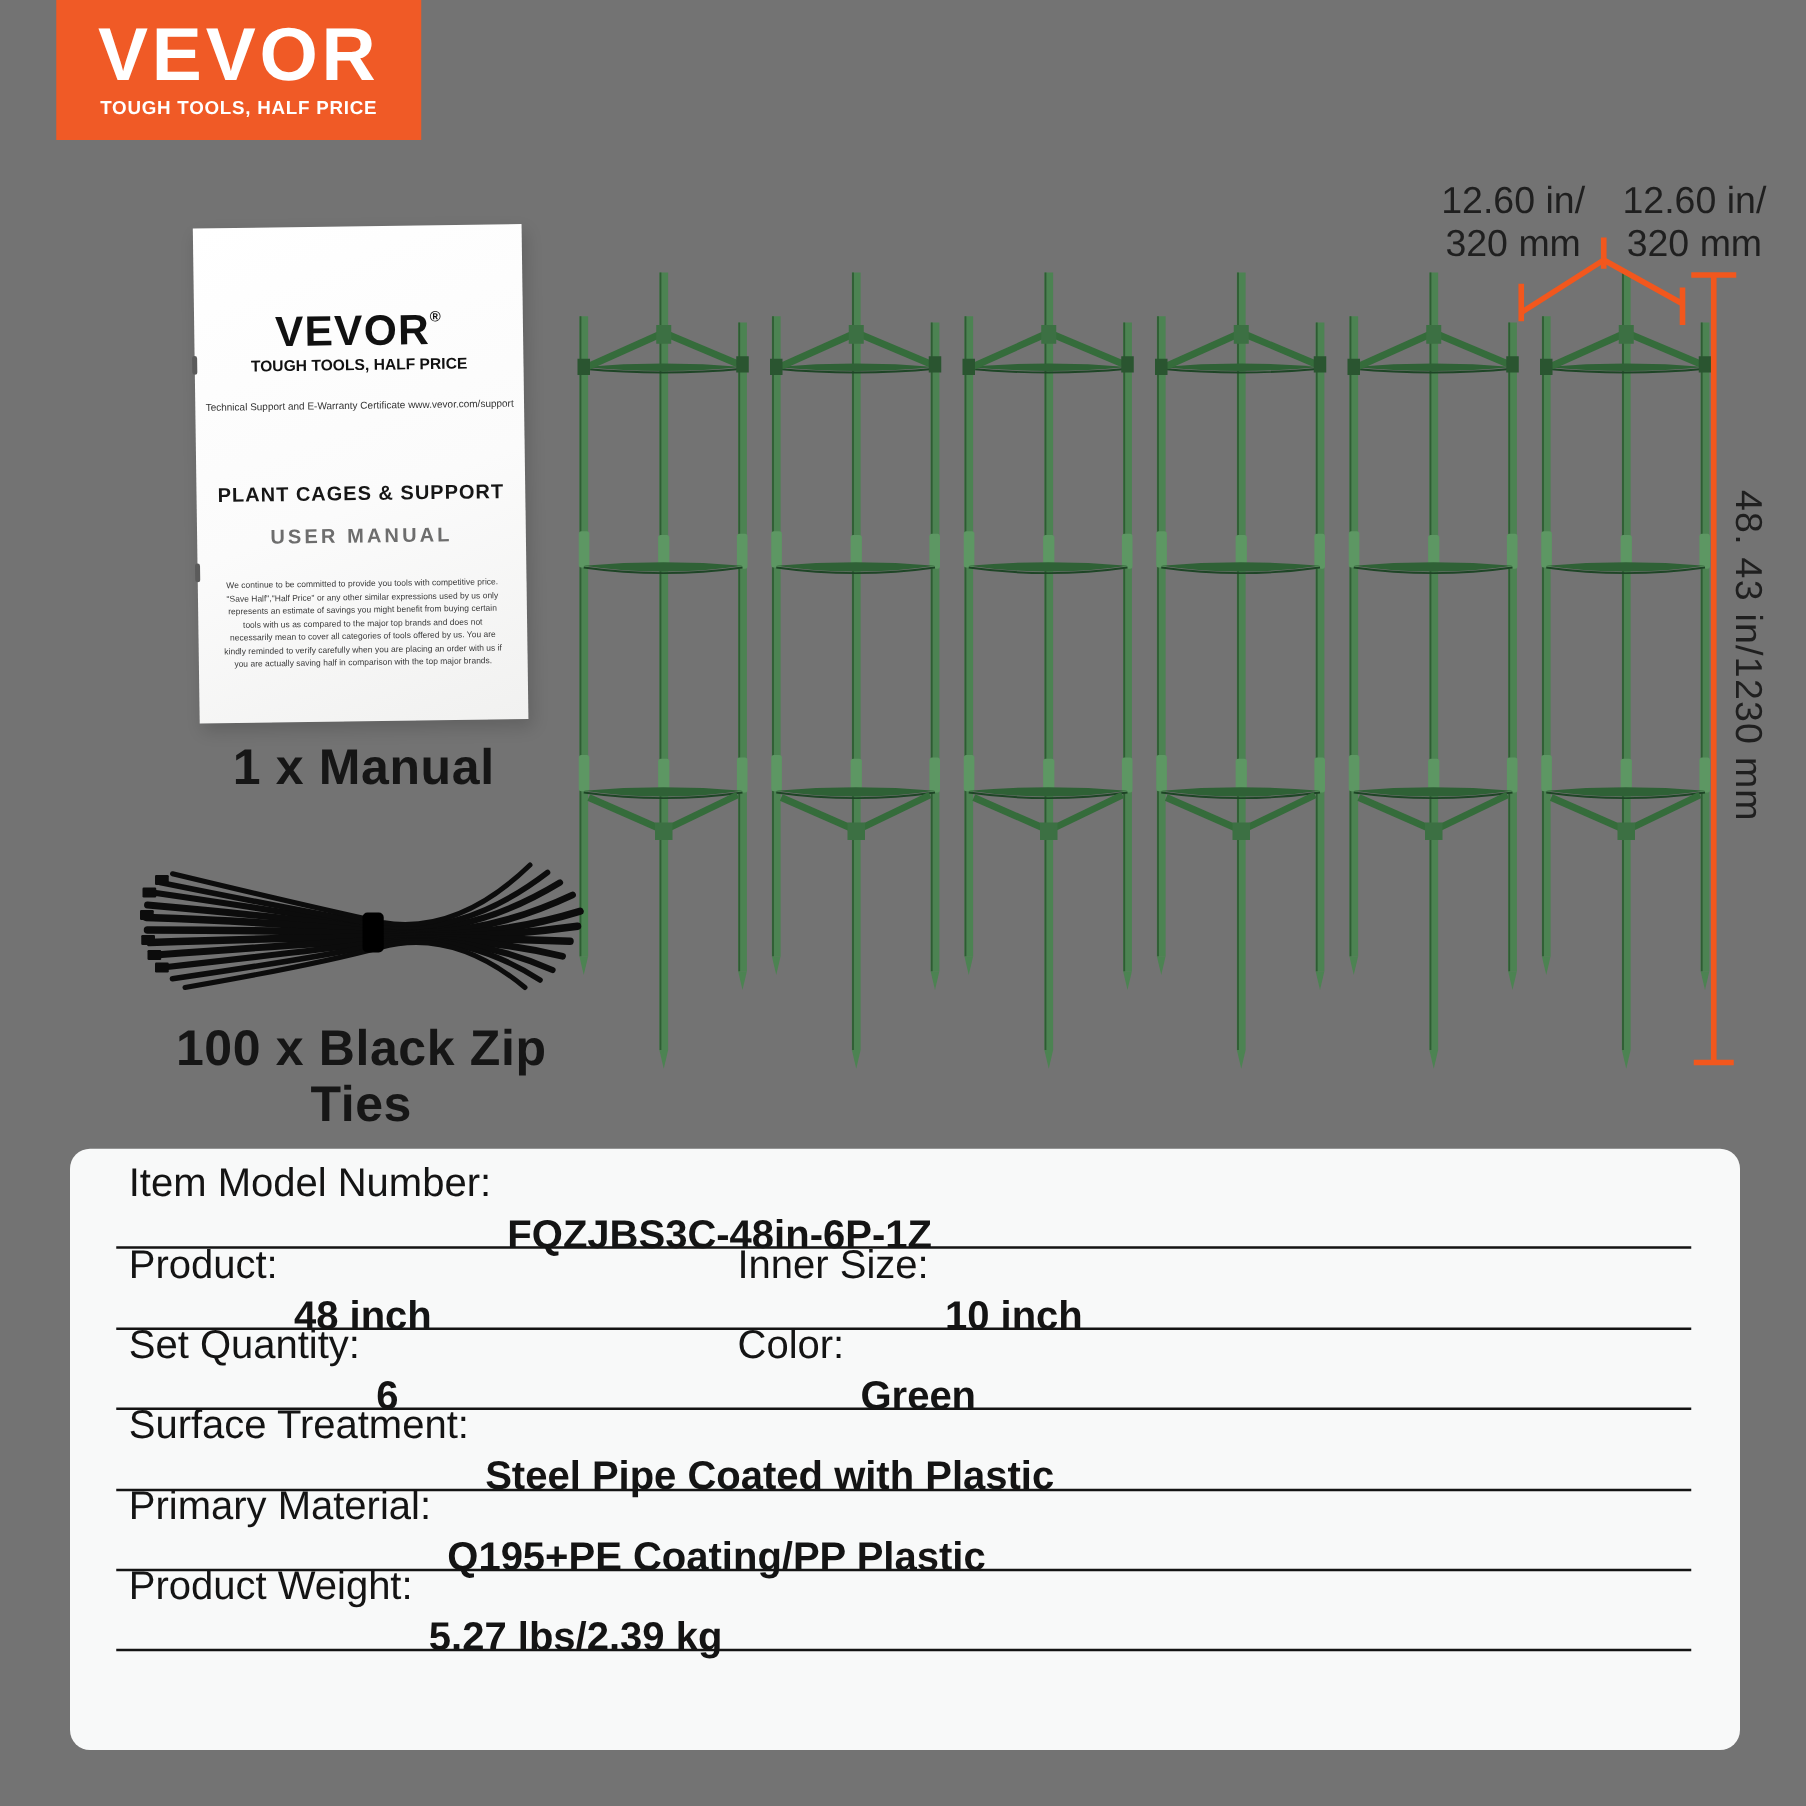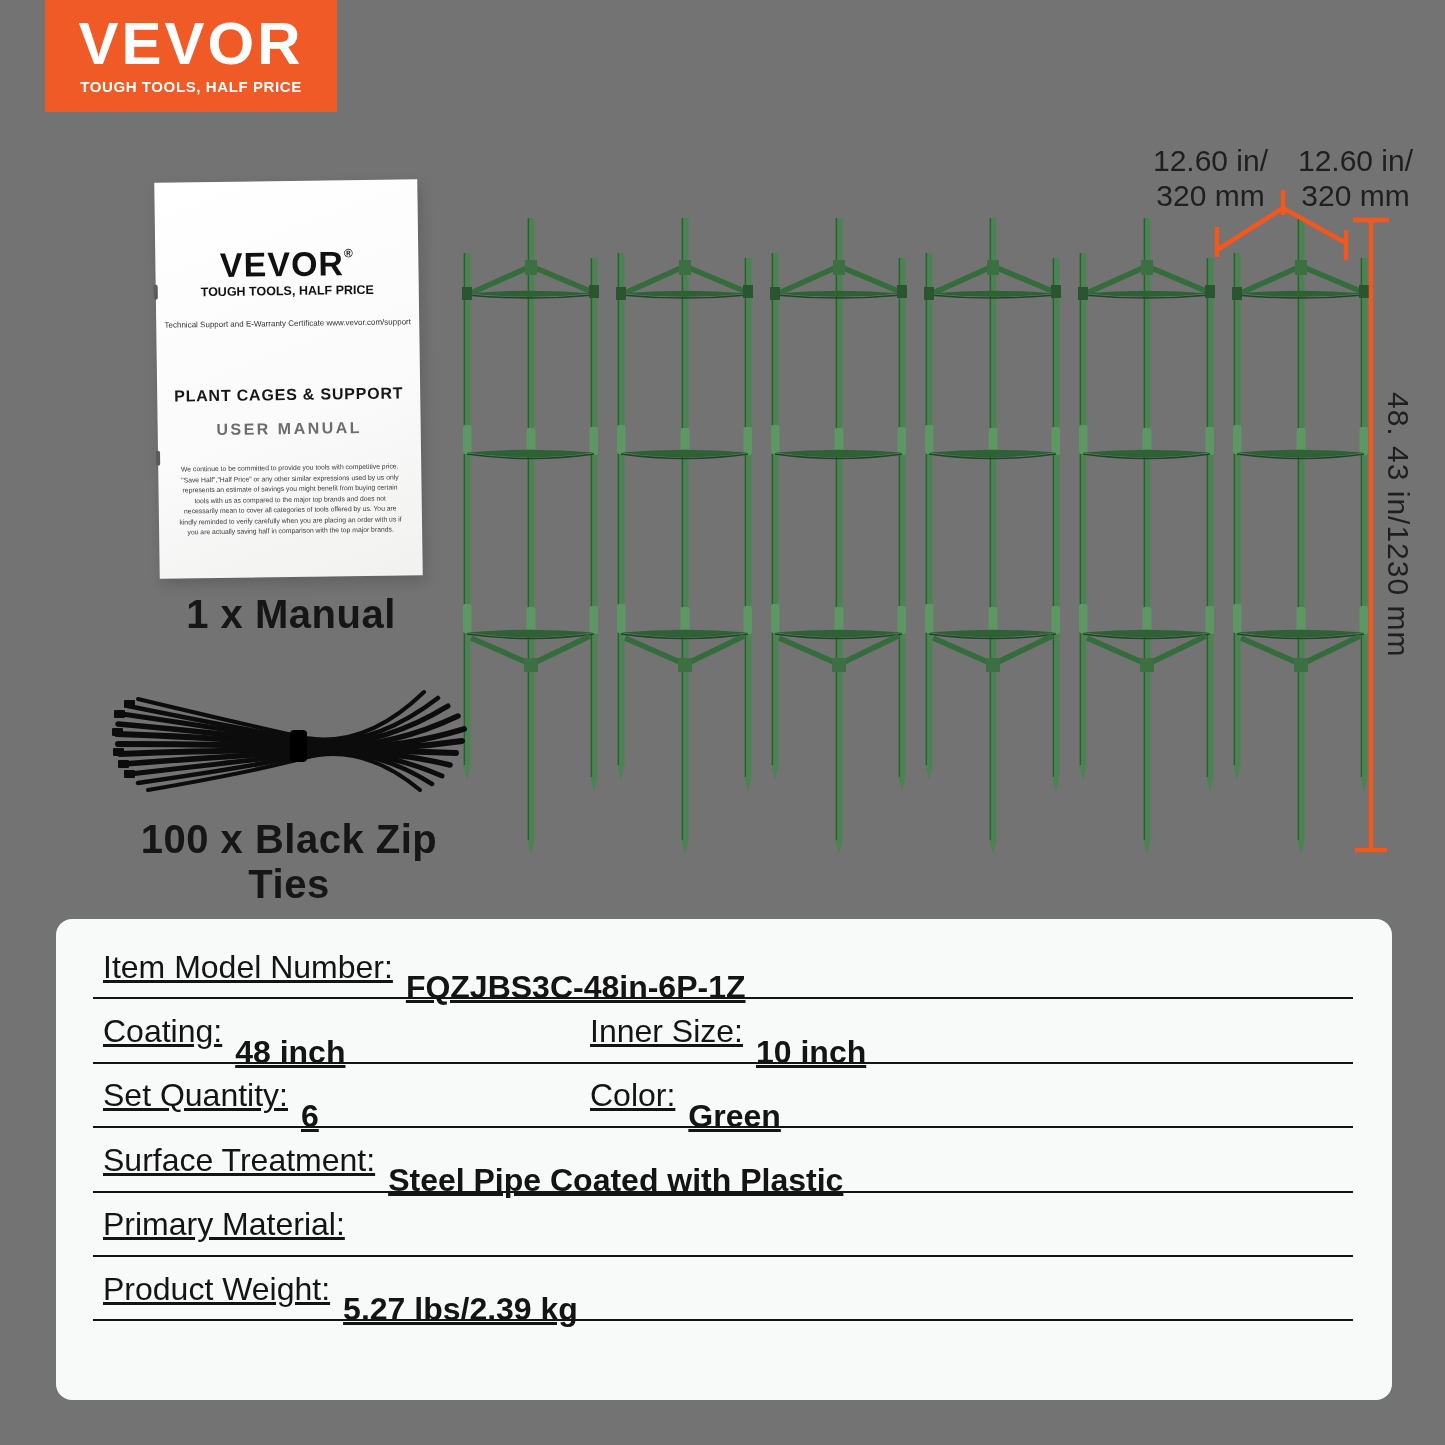--- a/index.html
+++ b/index.html
@@ -61,21 +61,21 @@
   
   .art{position:absolute;left:0;top:0;}
   
   .spec-card{
     position:absolute;left:56px;top:919px;width:1336px;height:481px;
     background:#f8f9f9;border-radius:16px;
   }
   .spec-rows{position:absolute;left:0;top:16px;right:0;}
   .srow{position:relative;height:64.4px;display:flex;align-items:center;padding-left:47px;box-sizing:border-box;}
   .srow .rule{position:absolute;left:37px;right:39px;bottom:0;height:2px;background:#141414;}
-  .cell{display:flex;align-items:center;white-space:nowrap;text-decoration:underline;}
+  .cell{display:flex;align-items:flex-start;white-space:nowrap;}
   .cell.c2{position:absolute;left:534px;}
   .slabel{font-size:32px;font-weight:400;color:#141414;}
   .svalue{font-size:32px;font-weight:700;color:#141414;margin-left:13px;margin-top:41px;}
 </style>
 </head>
 <body>
 
 <div class="stage">
 
   <svg class="art" width="1445" height="1445" viewBox="0 0 1445 1445">
@@ -201,21 +201,21 @@
       <div class="srow">
         <div class="cell">
           <span class="slabel">Item Model Number:</span>
           <span class="svalue">FQZJBS3C-48in-6P-1Z</span>
         </div>
         <div class="rule"></div>
       </div>
 
       <div class="srow">
         <div class="cell">
-          <span class="slabel">Coating:</span>
+          <span class="slabel">Product:</span>
           <span class="svalue">48 inch</span>
         </div>
         <div class="cell c2">
           <span class="slabel">Inner Size:</span>
           <span class="svalue">10 inch</span>
         </div>
         <div class="rule"></div>
       </div>
 
       <div class="srow">
@@ -234,20 +234,21 @@
         <div class="cell">
           <span class="slabel">Surface Treatment:</span>
           <span class="svalue">Steel Pipe Coated with Plastic</span>
         </div>
         <div class="rule"></div>
       </div>
 
       <div class="srow">
         <div class="cell">
           <span class="slabel">Primary Material:</span>
+          <span class="svalue">Q195+PE Coating/PP Plastic</span>
         </div>
         <div class="rule"></div>
       </div>
 
       <div class="srow">
         <div class="cell">
           <span class="slabel">Product Weight:</span>
           <span class="svalue">5.27 lbs/2.39 kg</span>
         </div>
         <div class="rule"></div>

